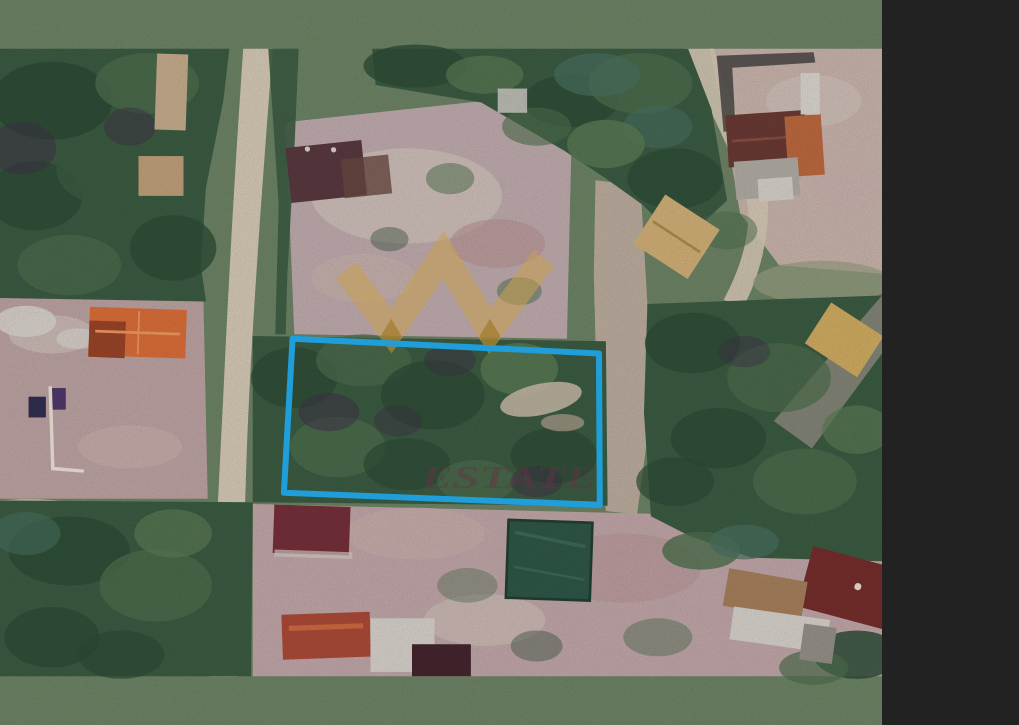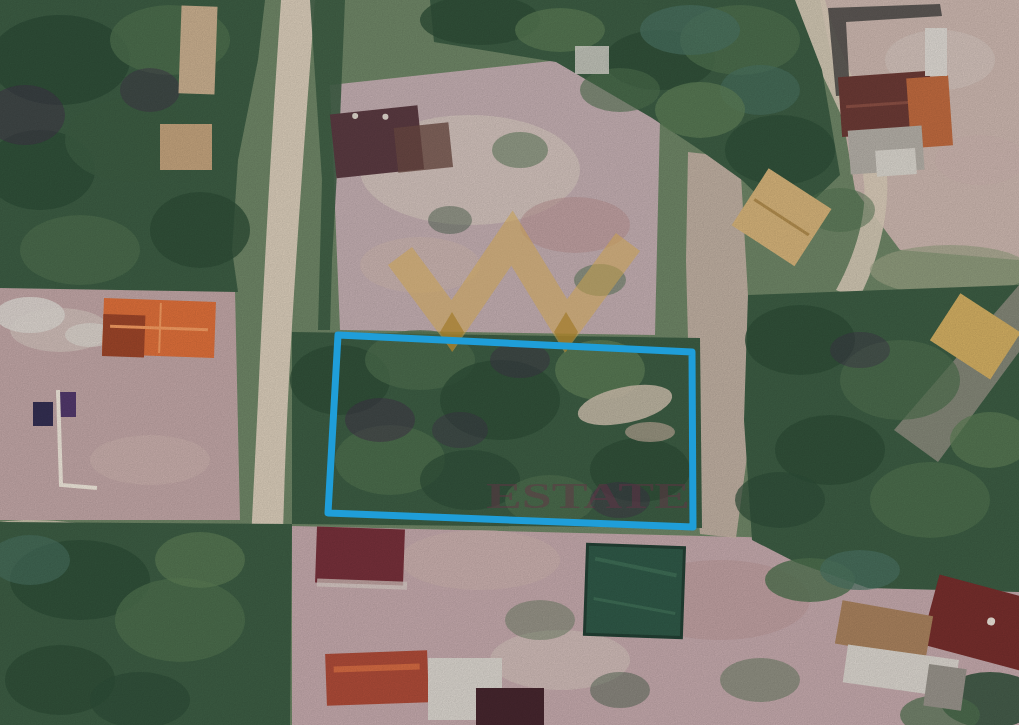--- a/index.html
+++ b/index.html
@@ -1,17 +1,17 @@
 <!DOCTYPE html>
 <html><head>
 <meta charset="utf-8">
 <style>
   html,body{margin:0;padding:0;background:#222;}
-  .stage{position:relative;width:1019px;height:725px;overflow:hidden;background:#6e8566;
-         font-family:"Liberation Sans",sans-serif;}
+  .stage{position:relative;width:882px;height:725px;overflow:hidden;background:#6e8566;
+         font-family:"Liberation Sans",sans-serif;font-style:italic;}
   svg{display:block;width:100%;height:100%;}
   .t1{fill:#2e4d37}.t2{fill:#3c5c43}.t3{fill:#4e6f4e}.t4{fill:#5d7d56}
   .teal{fill:#4a7263}.shadow{fill:#41304a}
   .pale1{fill:#d3c4bd}.pale2{fill:#cbb3ae}.pale3{fill:#b99595}
   .white{fill:#ddd8d2}
   text.wm{font-family:"Liberation Serif",serif;font-weight:700;font-size:36px;}
 </style>
 </head>
 <body>
 

